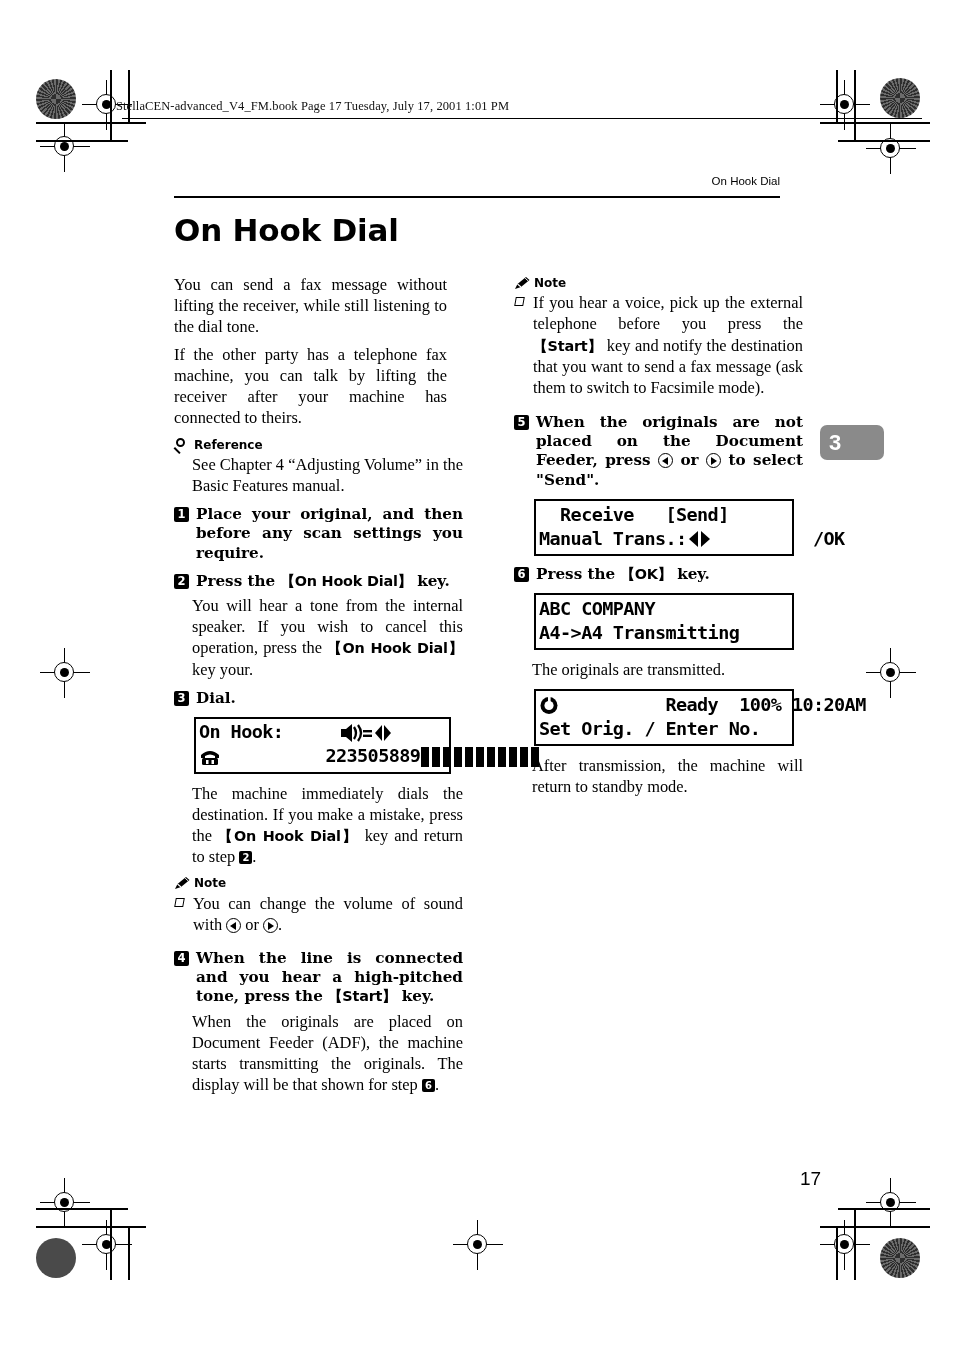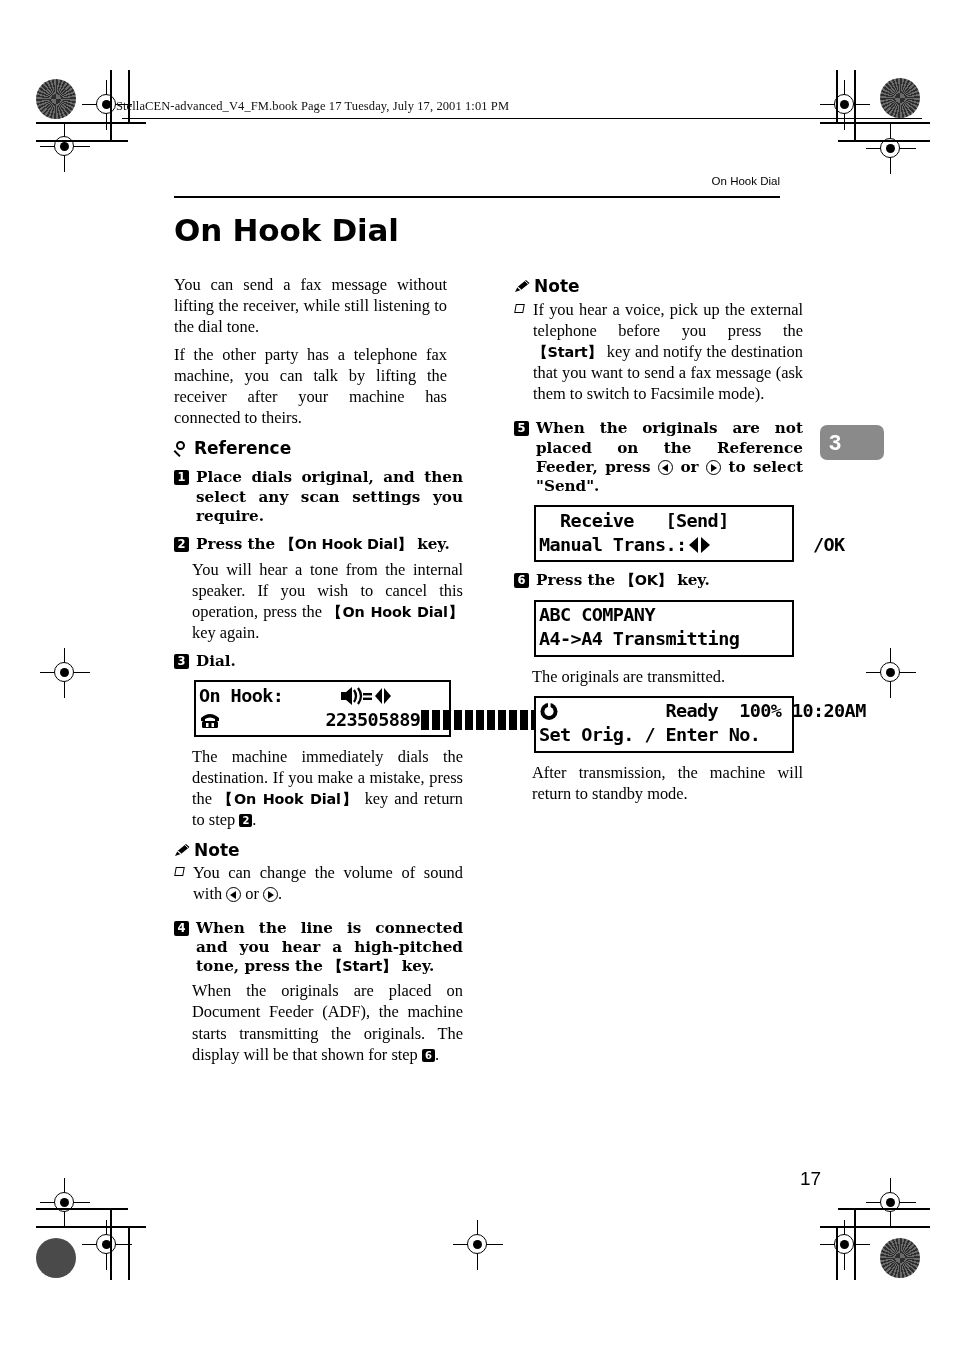--- a/index.html
+++ b/index.html
@@ -138,21 +138,21 @@
     font-family: "DejaVu Sans", sans-serif;
     font-weight: bold;
     font-size: 14.4px;
     letter-spacing: -0.2px;
   }
 
   
   .blocklabel {
     font-family: "DejaVu Sans", sans-serif;
     font-weight: bold;
-    font-size: 17px;
+    font-size: 12px;
     margin: 9px 0 1px 0;
     display: flex;
     align-items: center;
     gap: 3px;
   }
   .blocklabel.first { margin-top: 2px; }
   .icn {
     display: inline-block;
     width: 17px;
     height: 15px;
@@ -421,32 +421,33 @@
 
   <div class="col left">
 
     <p class="body">You can send a fax message without lifting the receiver, while still listening to the dial tone.</p>
     <p class="body">If the other party has a telephone fax machine, you can talk by lifting the receiver after your machine has connected to theirs.</p>
 
     <div class="blocklabel">
       <span class="icn icn-ref"></span>
       <span>Reference</span>
     </div>
+    <div class="indent">See Chapter 4 “Adjusting Volume” in the Basic Features manual.</div>
 
     <div class="step">
       <span class="stepnum">1</span>
-      <span>Place dials original, and then select any scan settings you require.</span>
+      <span>Place your original, and then before any scan settings you require.</span>
     </div>
 
     <div class="step">
       <span class="stepnum">2</span>
       <span>Press the </span><span class="kbd">【On Hook Dial】</span><span> key.</span>
     </div>
     <div class="indent">
-      <span>You will hear a tone from the internal speaker. If you wish to cancel this operation, press the </span><span class="kbd">【On Hook Dial】</span><span> key again.</span>
+      <span>You will hear a tone from the internal speaker. If you wish to cancel this operation, press the </span><span class="kbd">【On Hook Dial】</span><span> key your.</span>
     </div>
 
     <div class="step">
       <span class="stepnum">3</span>
       <span>Dial.</span>
     </div>
 
     <div class="lcd">
       <div class="lcdrow spread">
         <span>On Hook:</span>
@@ -522,21 +523,21 @@
       <span>Note</span>
     </div>
     <ul class="notelist">
       <li>
         <span>If you hear a voice, pick up the external telephone before you press the </span><span class="kbd">【Start】</span><span> key and notify the destination that you want to send a fax message (ask them to switch to Facsimile mode).</span>
       </li>
     </ul>
 
     <div class="step" style="margin-top:15px;">
       <span class="stepnum">5</span>
-      <span>When the originals are not placed on the Reference Feeder, press </span><span class="arrowkey left"></span><span> or </span><span class="arrowkey right"></span><span> to select "Send".</span>
+      <span>When the originals are not placed on the Document Feeder, press </span><span class="arrowkey left"></span><span> or </span><span class="arrowkey right"></span><span> to select "Send".</span>
     </div>
 
     <div class="lcd wide">
       <div class="lcdrow">
         <span>  Receive   [Send]</span>
       </div>
       <div class="lcdrow spread">
         <span>Manual Trans.:</span>
         <span style="display:flex;align-items:center;">
           <span>

